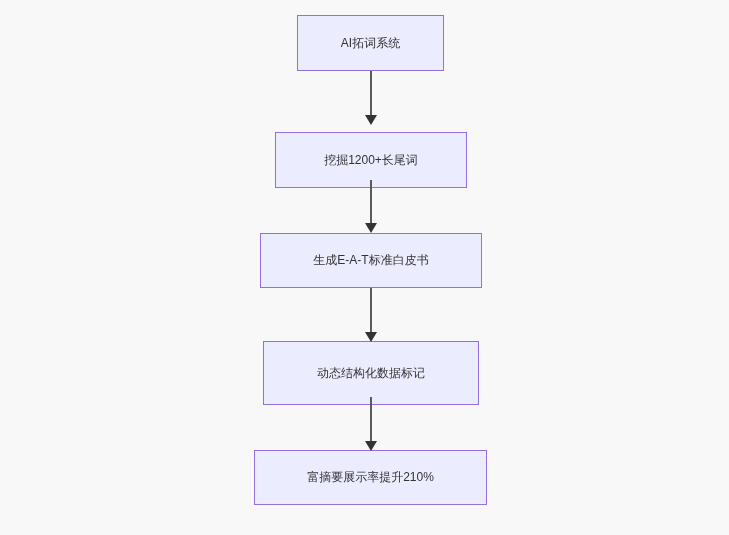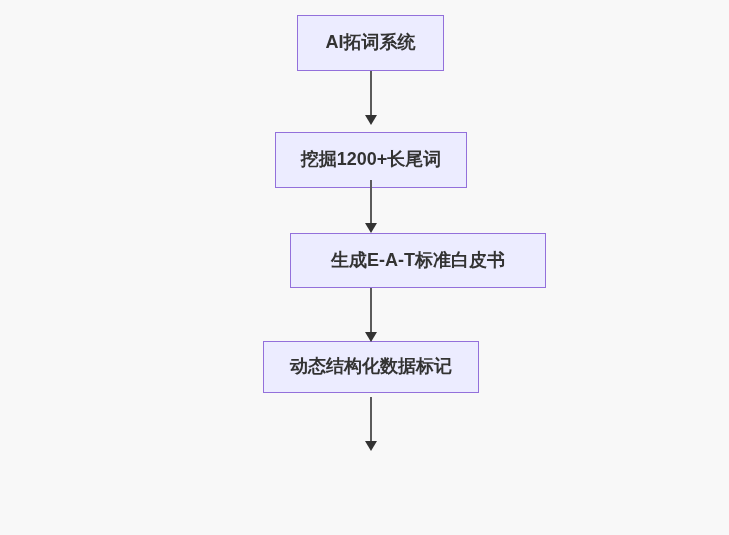--- a/index.html
+++ b/index.html
@@ -18,25 +18,24 @@
   }
   .node {
     position: absolute;
     box-sizing: border-box;
     background: var(--node-fill, #ECECFF);
     border: 1.5px solid var(--node-border, #9370DB);
     color: var(--node-text, #333333);
     display: flex;
     align-items: center;
     justify-content: center;
-    font-size: 18px;
+    font-size: 12px;
     line-height: 1.2;
     white-space: nowrap;
     text-align: center;
-    font-weight: bold;
   }
   .edge {
     position: absolute;
     width: 12px;
     display: flex;
     flex-direction: column;
     align-items: center;
   }
   .edge-line {
     width: 2px;
@@ -58,28 +57,31 @@
 <div class="canvas">
 
   <div class="node" style="left:297px; top:15px; width:147px; height:56px;">
     <span>AI拓词系统</span>
   </div>
 
   <div class="node" style="left:275px; top:124px; width:192px; height:56px;margin-top:8px;">
     <span>挖掘1200+长尾词</span>
   </div>
 
-  <div class="node" style="left:260px; top:233px; width:256px; height:55px;margin-left:30px;">
+  <div class="node" style="left:260px; top:233px; width:222px; height:55px;">
     <span>生成E-A-T标准白皮书</span>
   </div>
 
-  <div class="node" style="left:263px; top:341px; width:216px; height:52px;">
+  <div class="node" style="left:263px; top:341px; width:216px; height:64px;">
     <span>动态结构化数据标记</span>
   </div>
 
+  <div class="node" style="left:254px; top:450px; width:233px; height:55px;">
+    <span>富摘要展示率提升210%</span>
+  </div>
 
   <div class="edge" style="left:365px; top:71px; height:54px;">
     <div class="edge-line"></div>
     <div class="edge-head"></div>
   </div>
 
   <div class="edge" style="left:365px; top:180px; height:53px;">
     <div class="edge-line"></div>
     <div class="edge-head"></div>
   </div>

